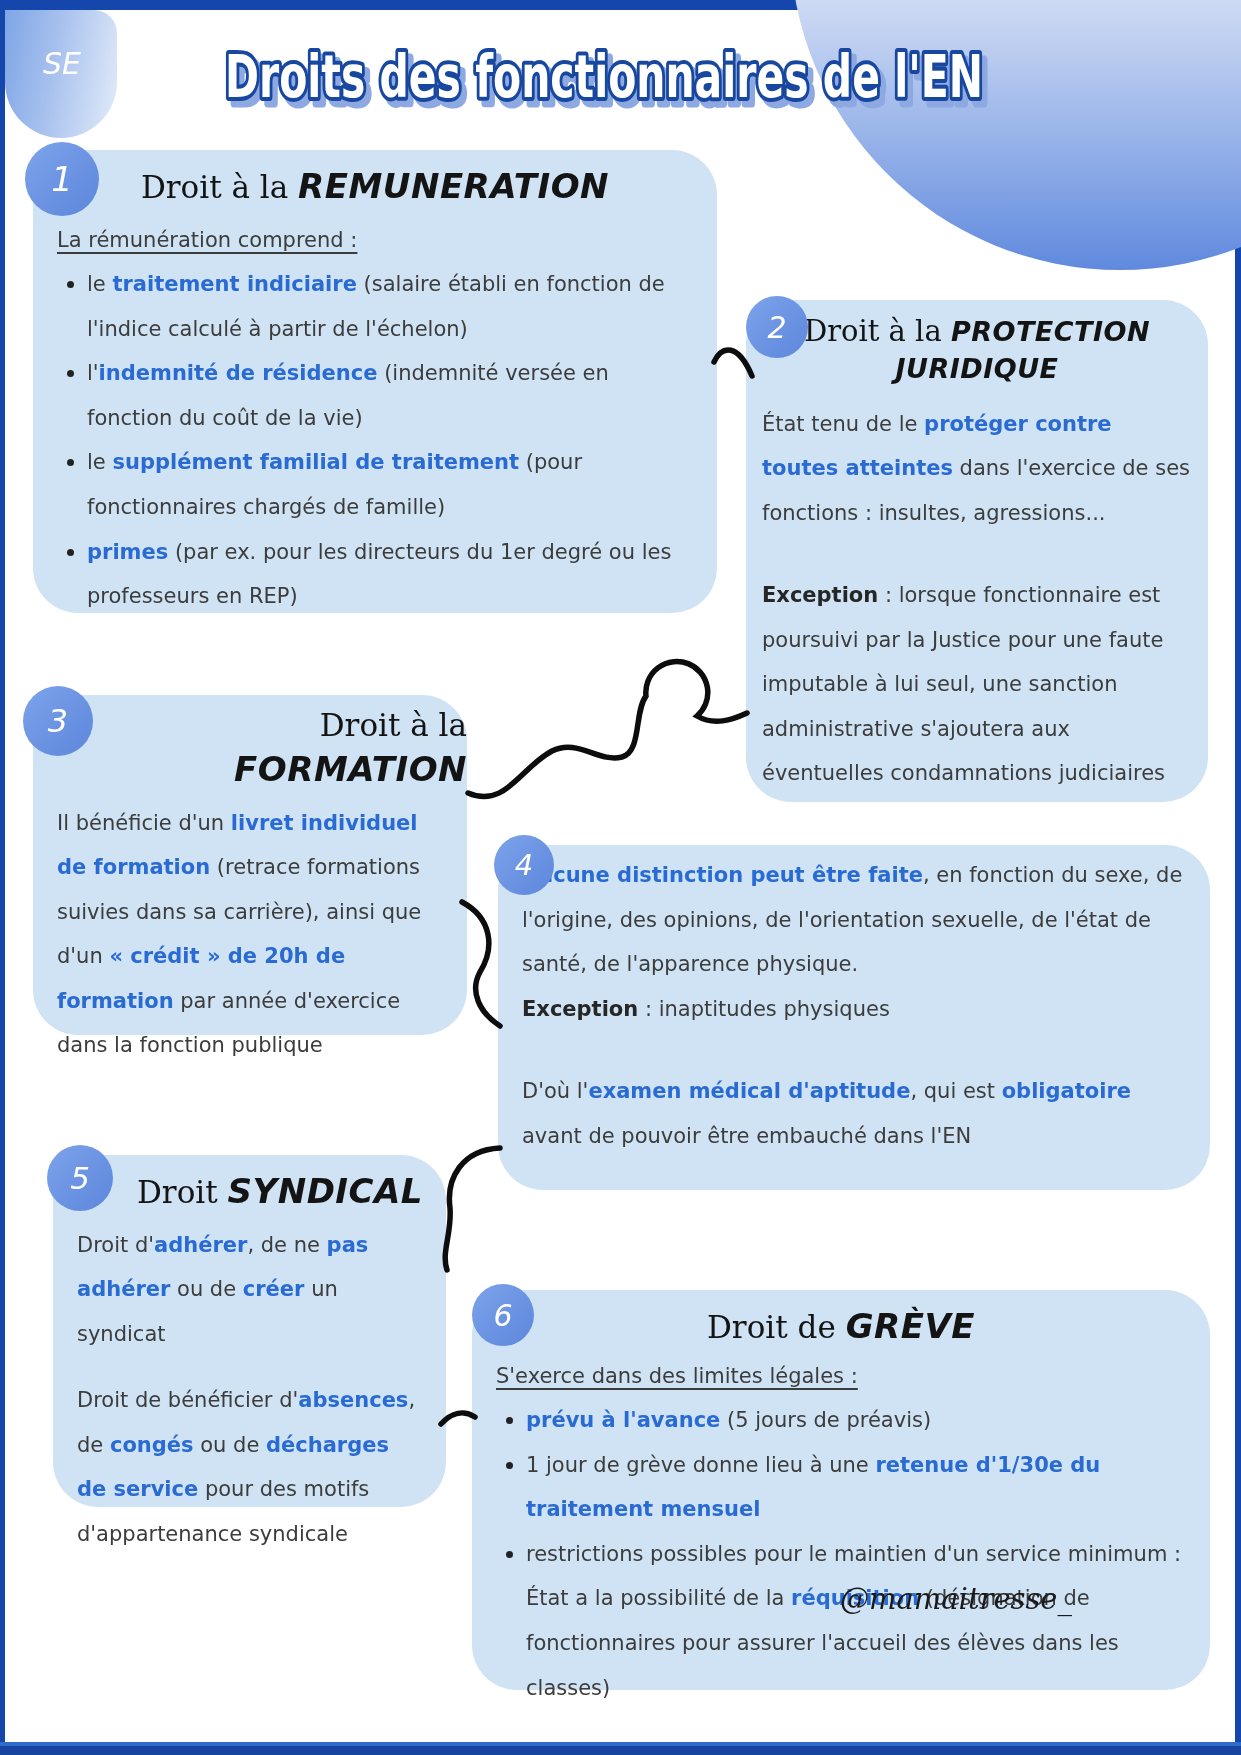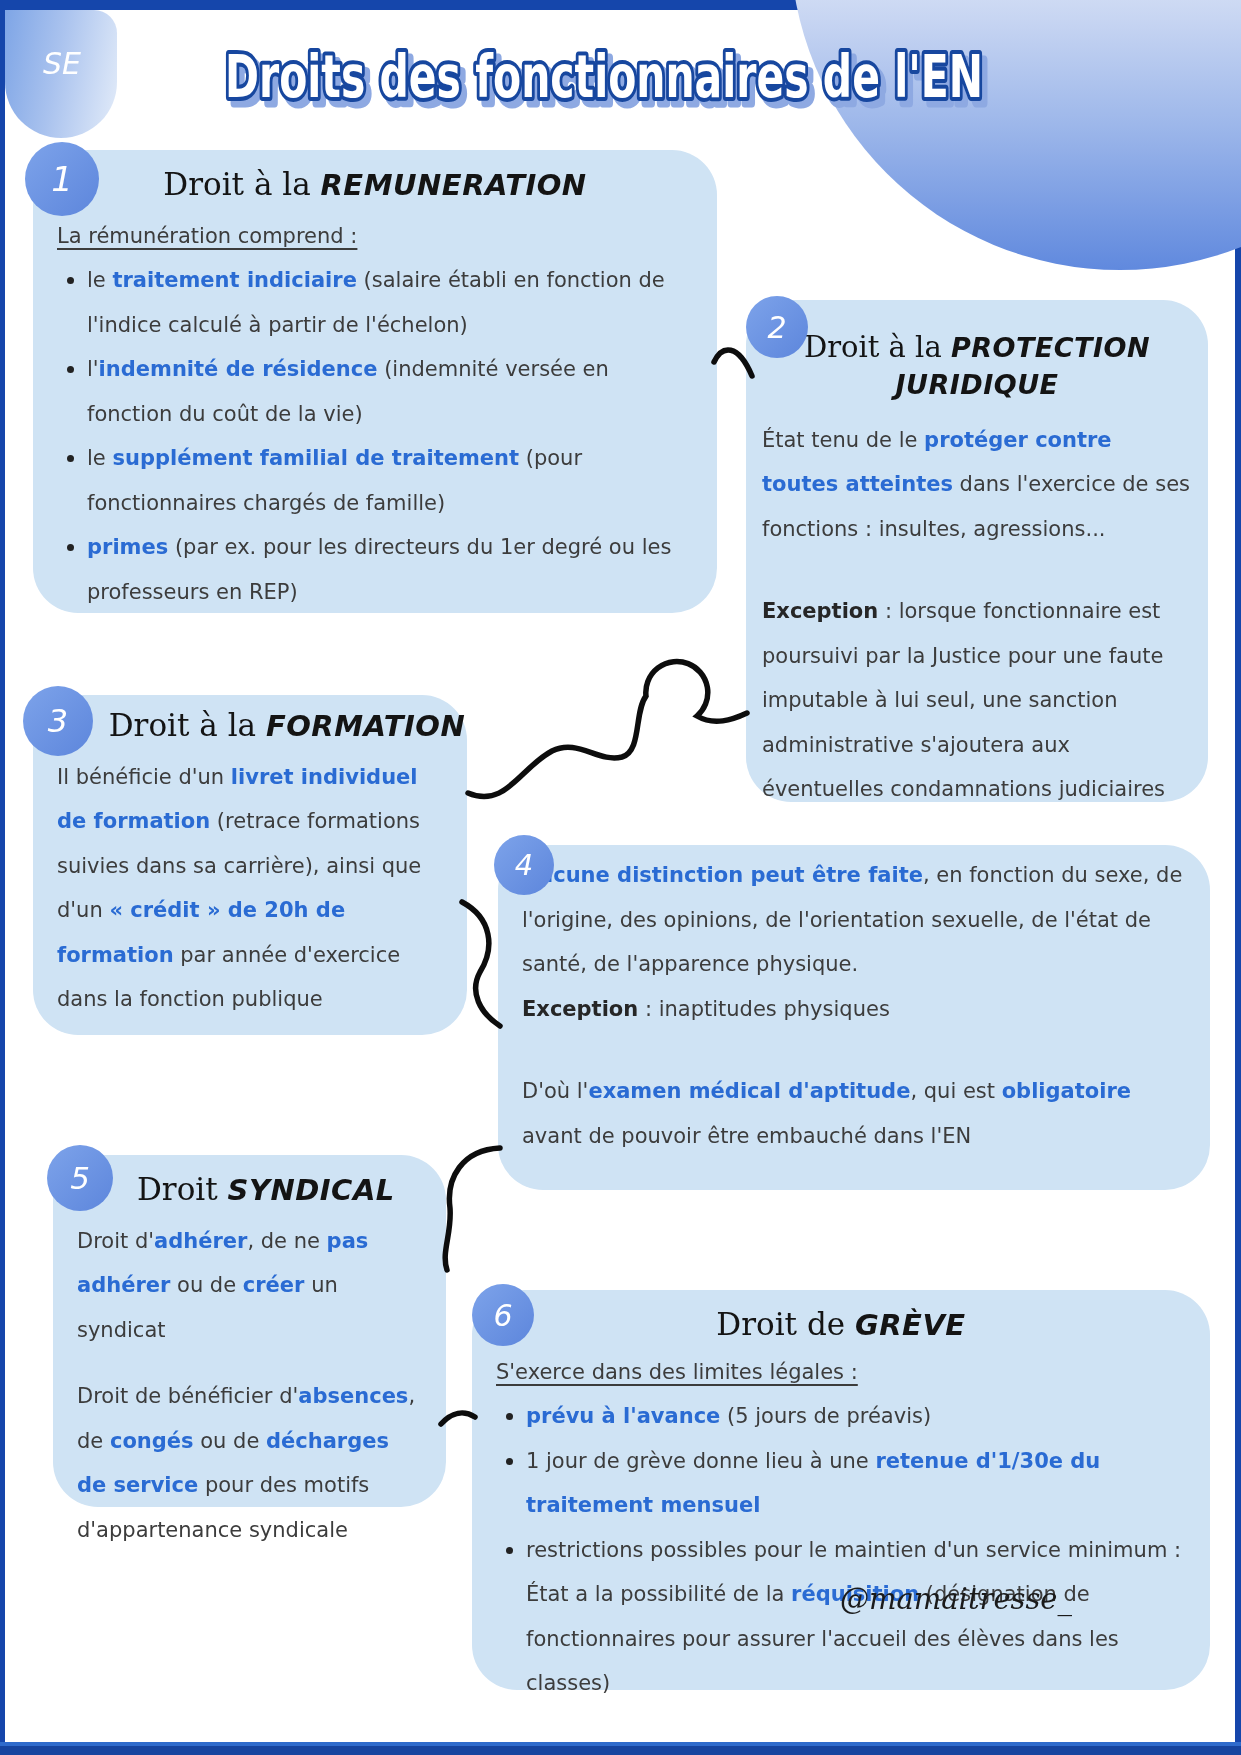--- a/index.html
+++ b/index.html
@@ -32,26 +32,26 @@
   .numcircle{position:absolute;border-radius:50%;color:#fff;font-style:italic;
         display:flex;align-items:center;justify-content:center;
         background:linear-gradient(135deg,#7da3ea 0%,#5d86dc 100%);z-index:5;}
   .box1 .numcircle{left:-8px;top:-8px;width:74px;height:74px;font-size:34px;}
   .box2 .numcircle{left:0px;top:-4px;width:62px;height:62px;font-size:30px;}
   .box3 .numcircle{left:-10px;top:-9px;width:70px;height:70px;font-size:32px;}
   .box4 .numcircle{left:-4px;top:-10px;width:60px;height:60px;font-size:29px;}
   .box5 .numcircle{left:-6px;top:-10px;width:66px;height:66px;font-size:31px;}
   .box6 .numcircle{left:0px;top:-6px;width:62px;height:62px;font-size:30px;}
   .boxtitle{position:relative;text-align:center;padding-top:14px;color:#141414;line-height:1.35;}
-  .box2 .boxtitle{max-width:430px;margin:0 auto;padding-top:28px;}
-  .box3 .boxtitle{text-align:center;padding-left:74px;padding-top:10px;}
+  .box2 .boxtitle{max-width:430px;margin:0 auto;padding-top:12px;}
+  .box3 .boxtitle{text-align:right;padding-left:74px;padding-top:10px;}
   .box5 .boxtitle{text-align:left;padding-left:84px;}
   .tscript{font-family:"DejaVu Serif","Liberation Serif",serif;font-size:31px;}
   .tcaps{font-family:"DejaVu Sans","Liberation Sans",sans-serif;font-weight:bold;font-style:italic;
-        font-size:29px;letter-spacing:.5px;}
+        font-size:34px;letter-spacing:.5px;}
   .box2 .tscript{font-size:29px}.box2 .tcaps{font-size:27px}
   .boxbody{position:relative;padding:8px 22px 0 24px;font-size:21px;line-height:2.12;color:#3c3c3c;}
   .box2 .boxbody{padding:14px 16px 0 16px;}
   .box6 .boxbody{padding:4px 26px 0 24px;}
   .para{margin:0;}
   .intro{margin:0;}
   .spacer{height:38px;}
   .box5 .spacer{height:22px;}
   .bullet{position:relative;margin:0;padding-left:30px;}
   .bullet::before{content:"";position:absolute;left:10px;top:19px;width:7px;height:7px;

